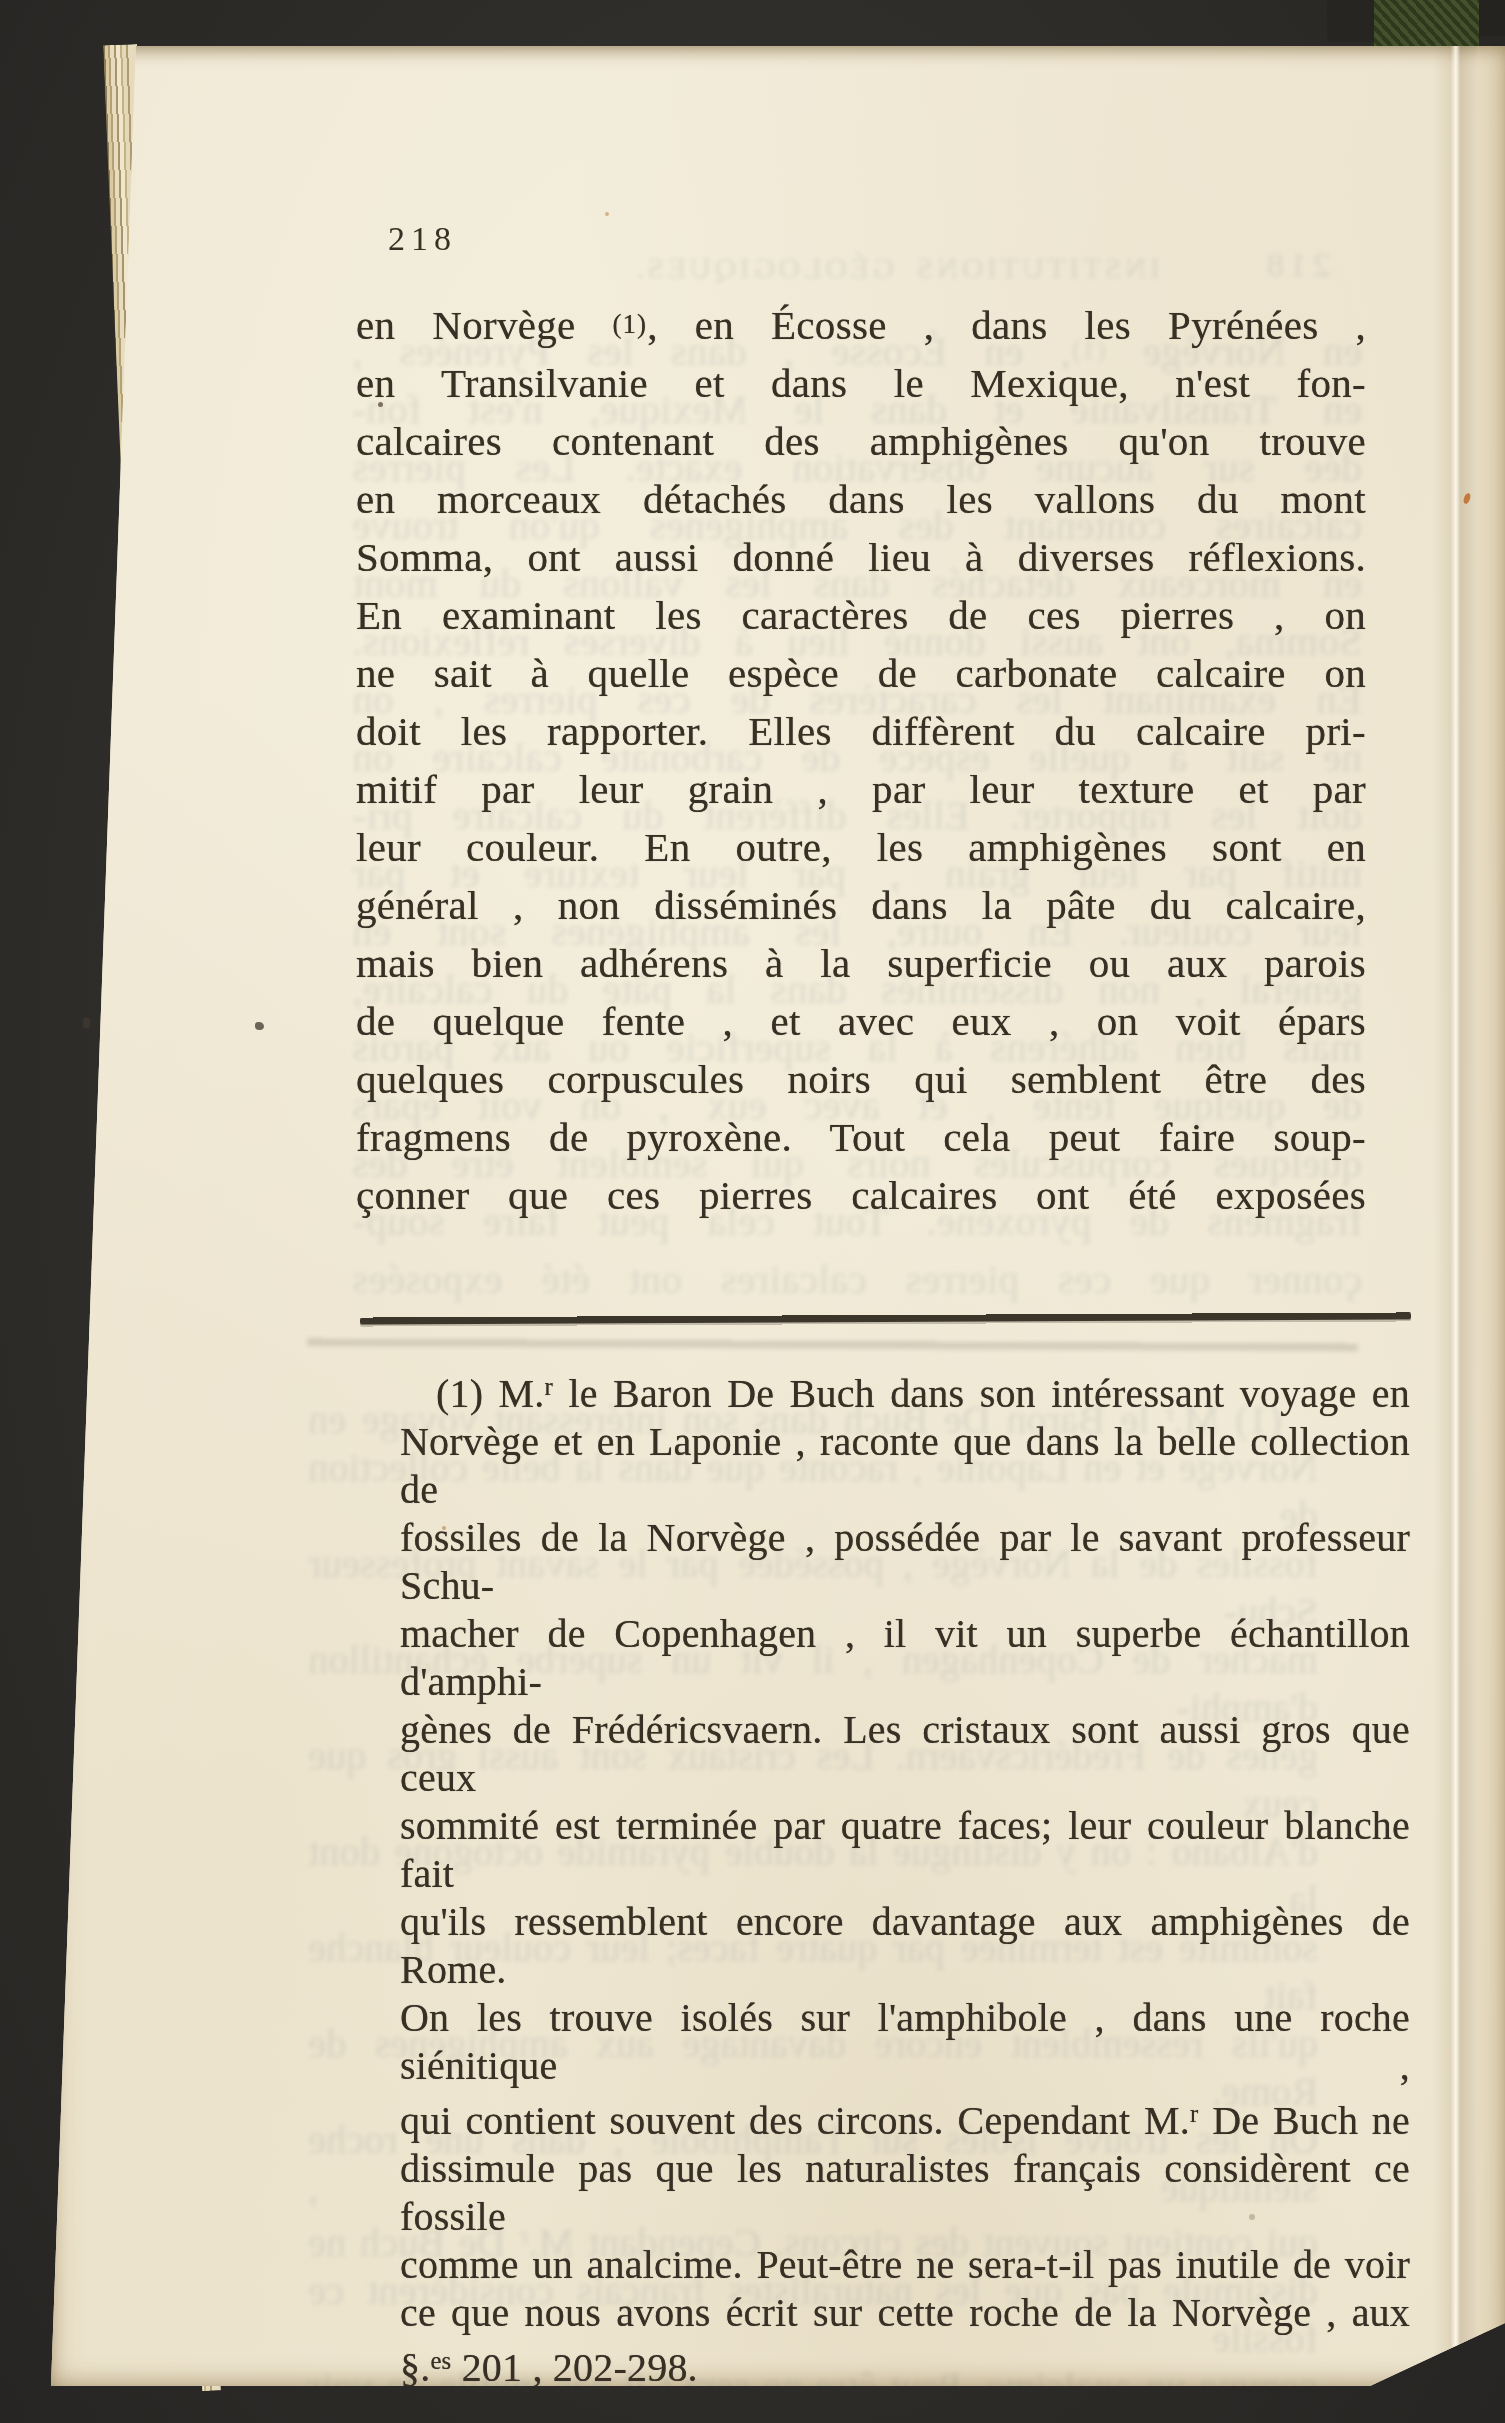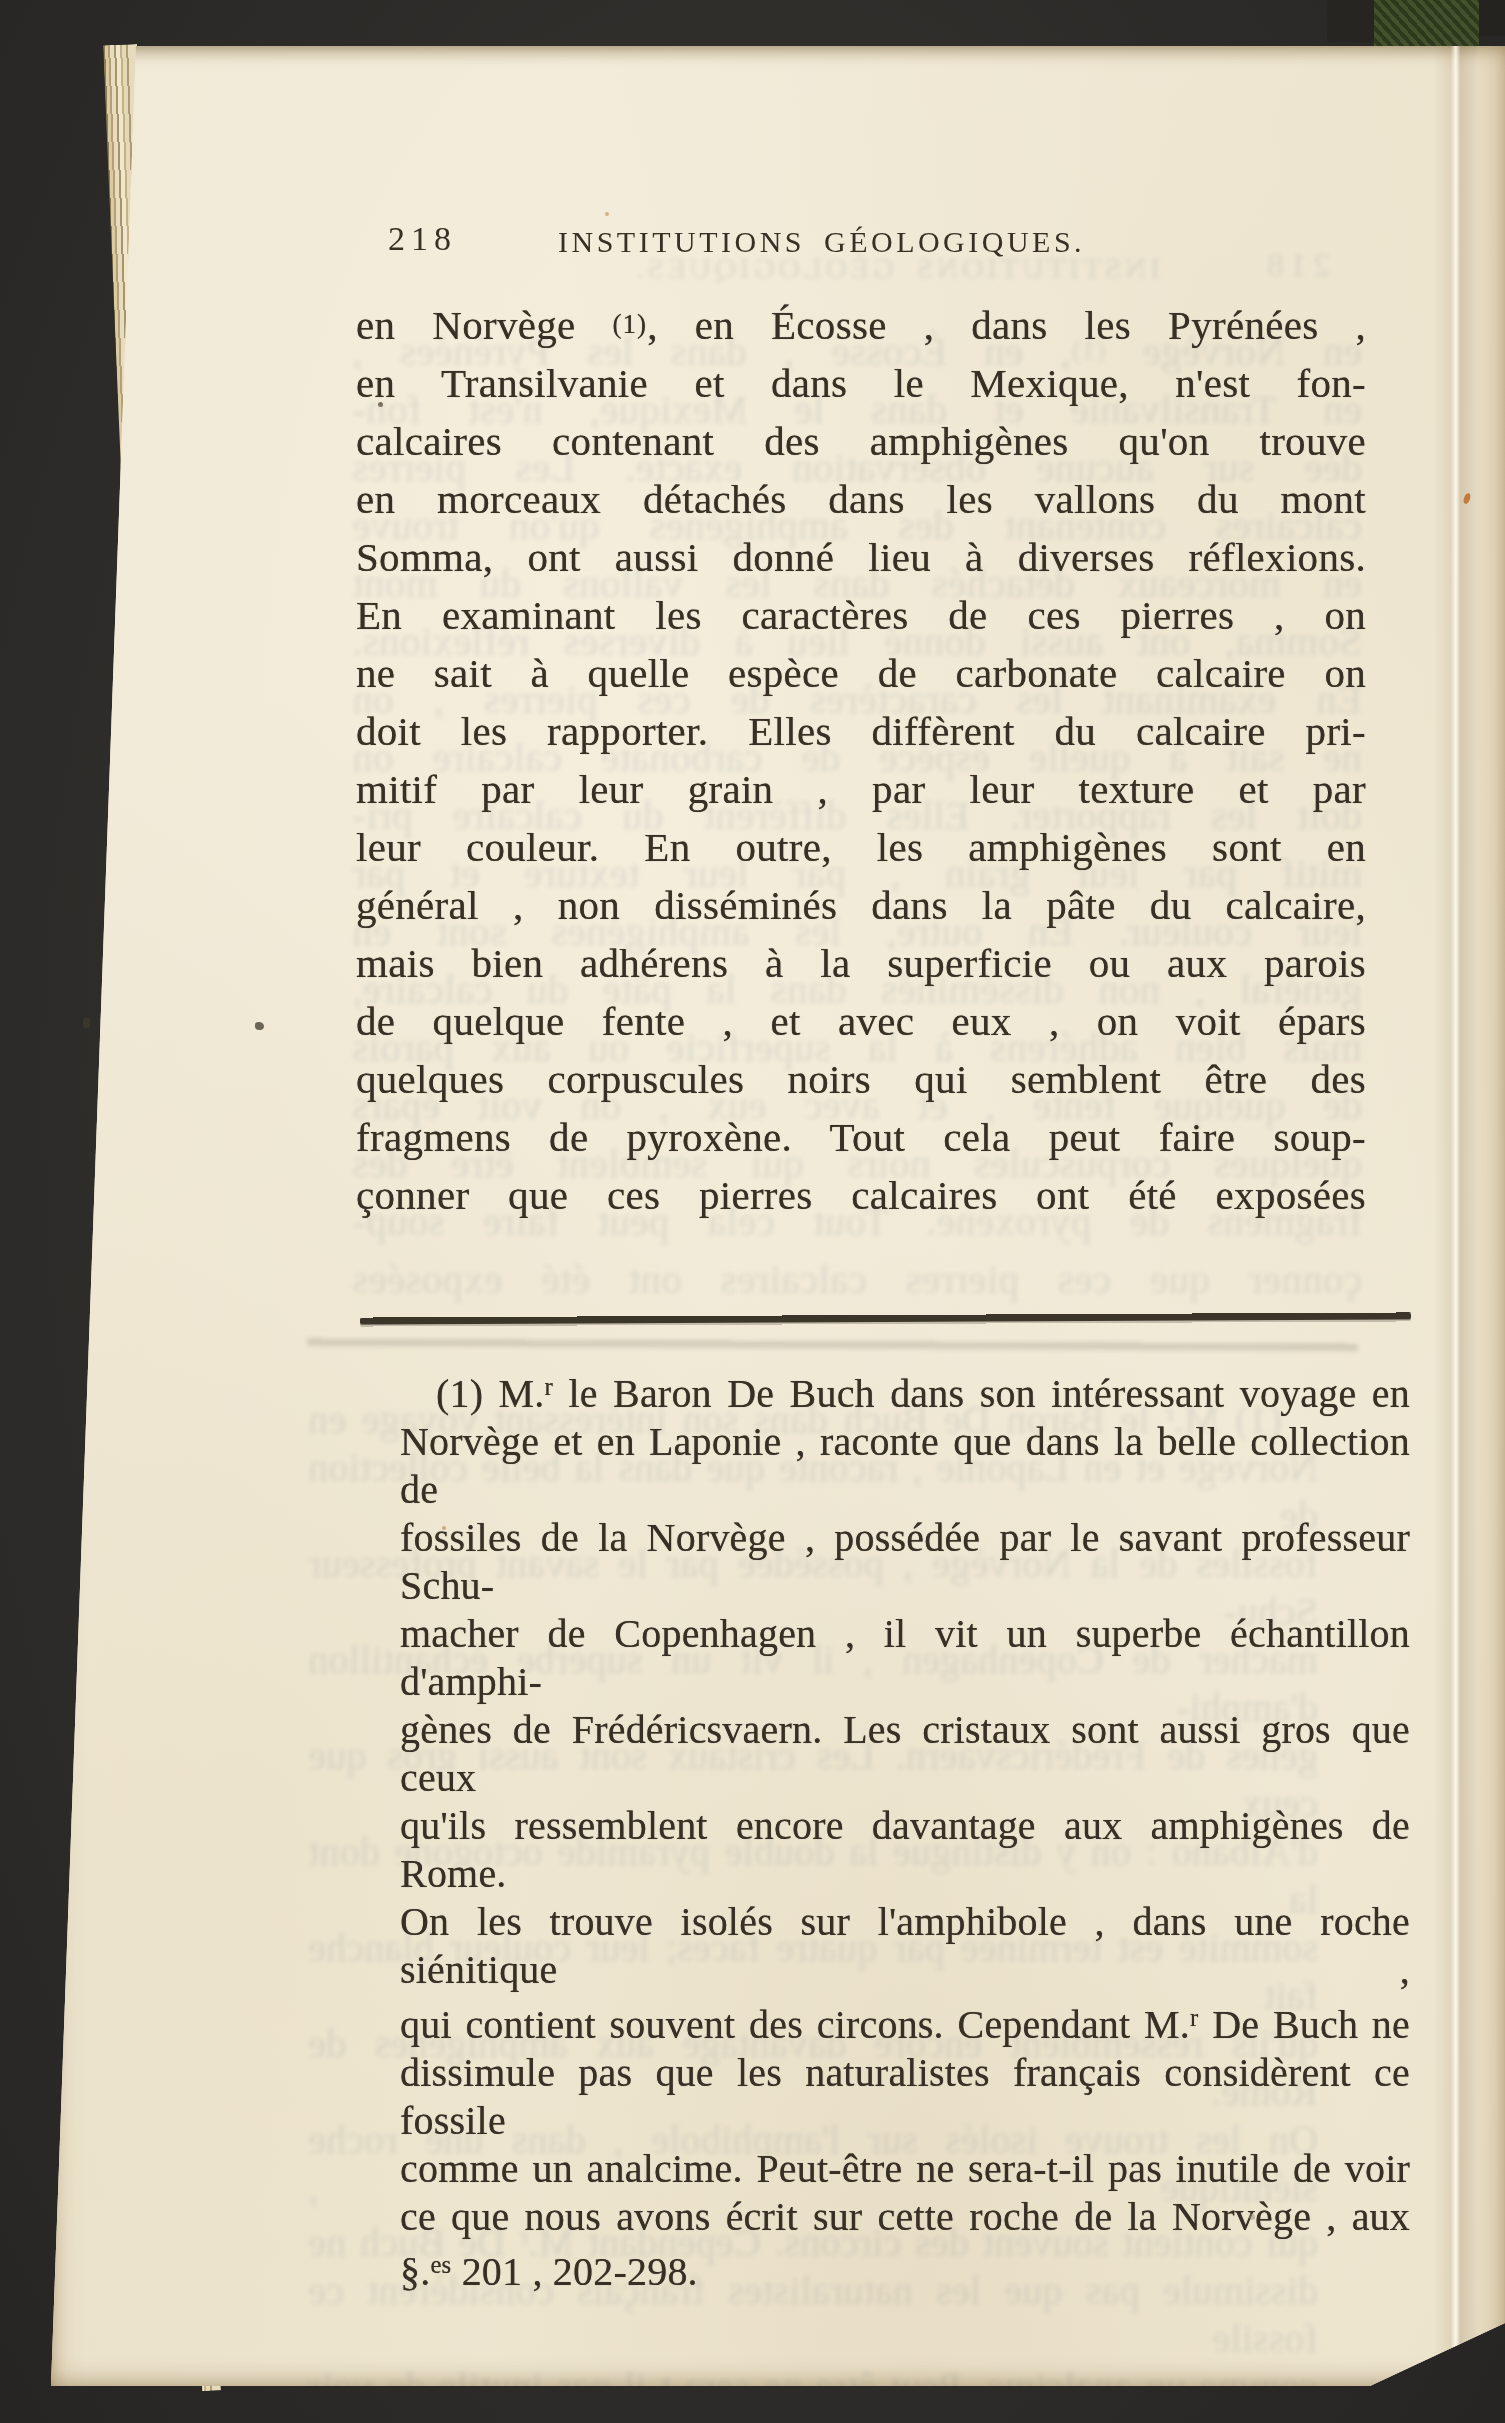--- a/index.html
+++ b/index.html
@@ -135,21 +135,20 @@
         <div class="tl"><span>dissimule pas que les naturalistes français considèrent ce fossile</span></div>
         <div class="tl"><span>comme un analcime. Peut-être ne sera-t-il pas inutile de voir</span></div>
         <div class="tl"><span>ce que nous avons écrit sur cette roche de la Norvège , aux</span></div>
         <div class="tl last"><span>§.</span><span class="sup">es</span><span> 201 , 202-298.</span></div>
       </div>
     </div>
 
     <div class="content" id="content">
       <div class="header">
         <span class="pageno">218</span>
-        <span class="runtitle">INSTITUTIONS GÉOLOGIQUES.</span>
       </div>
 
       <div class="main">
         <div class="tl"><span>en Norvège </span><span class="ref">(1)</span><span>, en Écosse , dans les Pyrénées ,</span></div>
         <div class="tl"><span>en Transilvanie et dans le Mexique, n'est fon-</span></div>
         <div class="tl"><span>calcaires contenant des amphigènes qu'on trouve</span></div>
         <div class="tl"><span>en morceaux détachés dans les vallons du mont</span></div>
         <div class="tl"><span>Somma, ont aussi donné lieu à diverses réflexions.</span></div>
         <div class="tl"><span>En examinant les caractères de ces pierres , on</span></div>
         <div class="tl"><span>ne sait à quelle espèce de carbonate calcaire on</span></div>
@@ -165,20 +164,21 @@
       </div>
 
       <div class="fnrule"></div>
 
       <div class="footnote">
         <div class="tl fn-indent"><span>(1) M.</span><span class="sup">r</span><span> le Baron De Buch dans son intéressant voyage en</span></div>
         <div class="tl"><span>Norvège et en Laponie , raconte que dans la belle collection de</span></div>
         <div class="tl"><span>fossiles de la Norvège , possédée par le savant professeur Schu-</span></div>
         <div class="tl"><span>macher de Copenhagen , il vit un superbe échantillon d'amphi-</span></div>
         <div class="tl"><span>gènes de Frédéricsvaern. Les cristaux sont aussi gros que ceux</span></div>
+        <div class="tl"><span>sommité est terminée par quatre faces; leur couleur blanche fait</span></div>
         <div class="tl"><span>qu'ils ressemblent encore davantage aux amphigènes de Rome.</span></div>
         <div class="tl"><span>On les trouve isolés sur l'amphibole , dans une roche siénitique ,</span></div>
         <div class="tl"><span>qui contient souvent des circons. Cependant M.</span><span class="sup">r</span><span> De Buch ne</span></div>
         <div class="tl"><span>dissimule pas que les naturalistes français considèrent ce fossile</span></div>
         <div class="tl"><span>comme un analcime. Peut-être ne sera-t-il pas inutile de voir</span></div>
         <div class="tl"><span>ce que nous avons écrit sur cette roche de la Norvège , aux</span></div>
         <div class="tl last"><span>§.</span><span class="sup">es</span><span> 201 , 202-298.</span></div>
       </div>
     </div>
 

